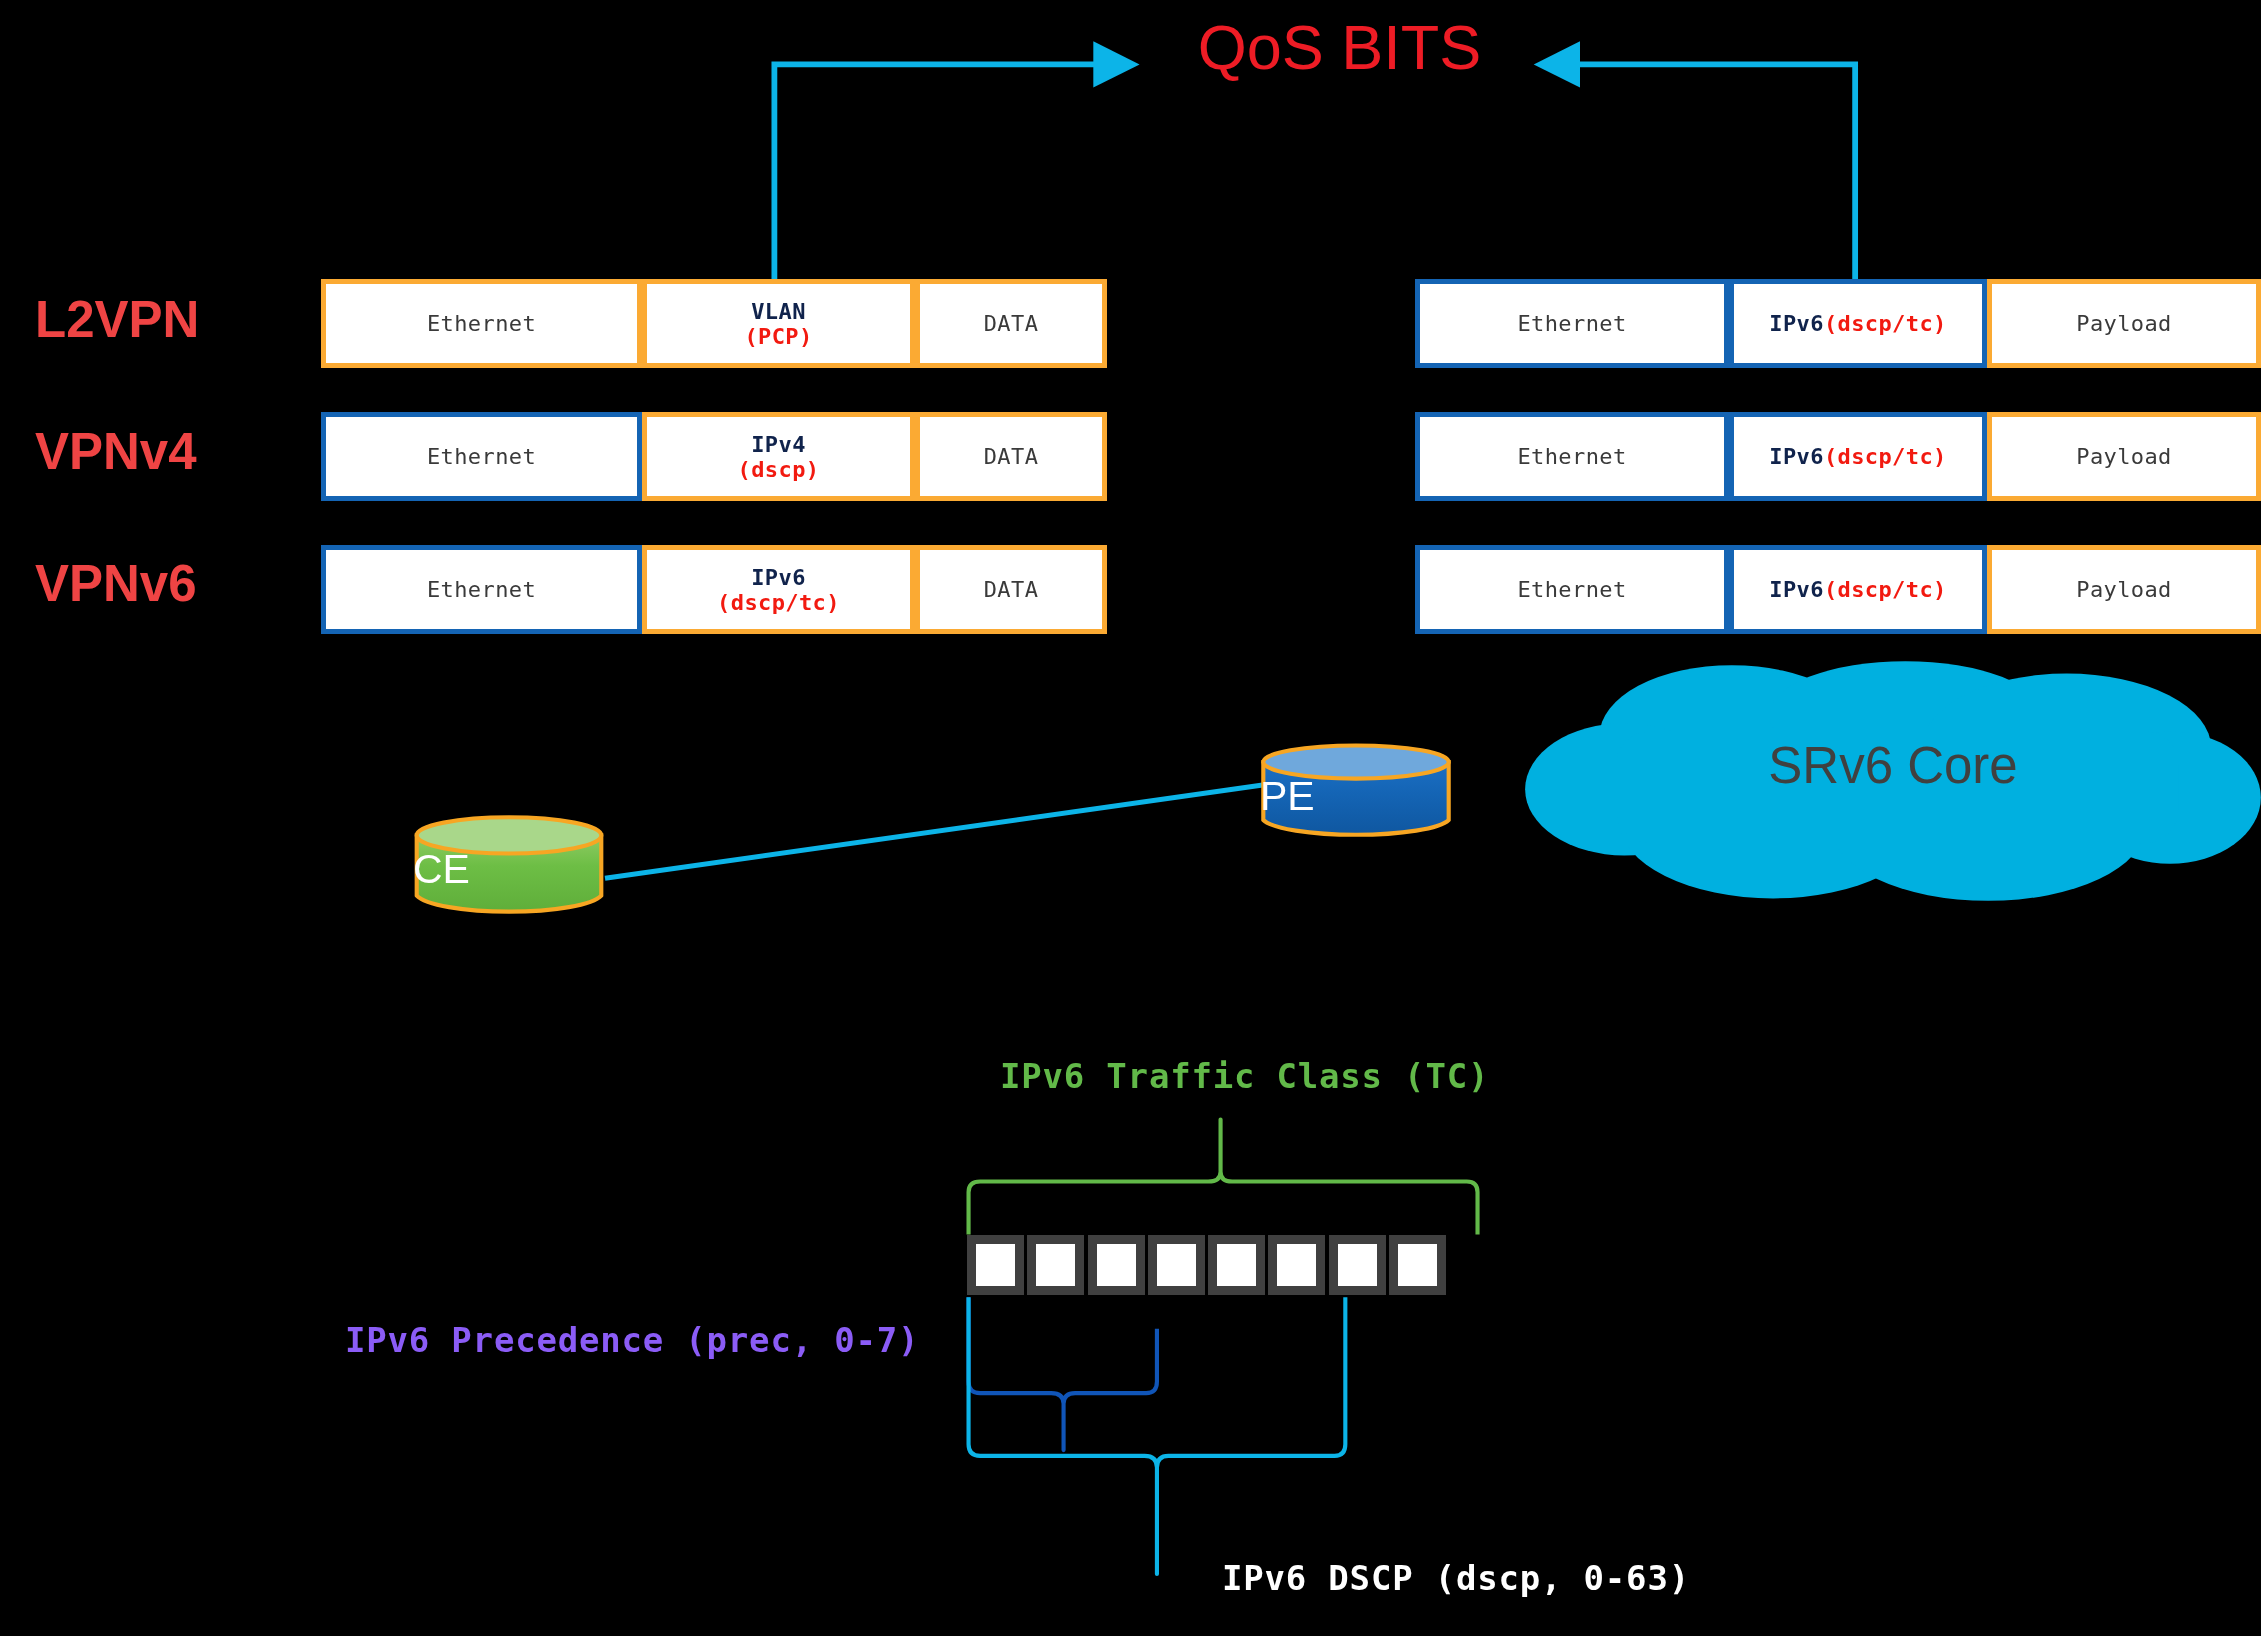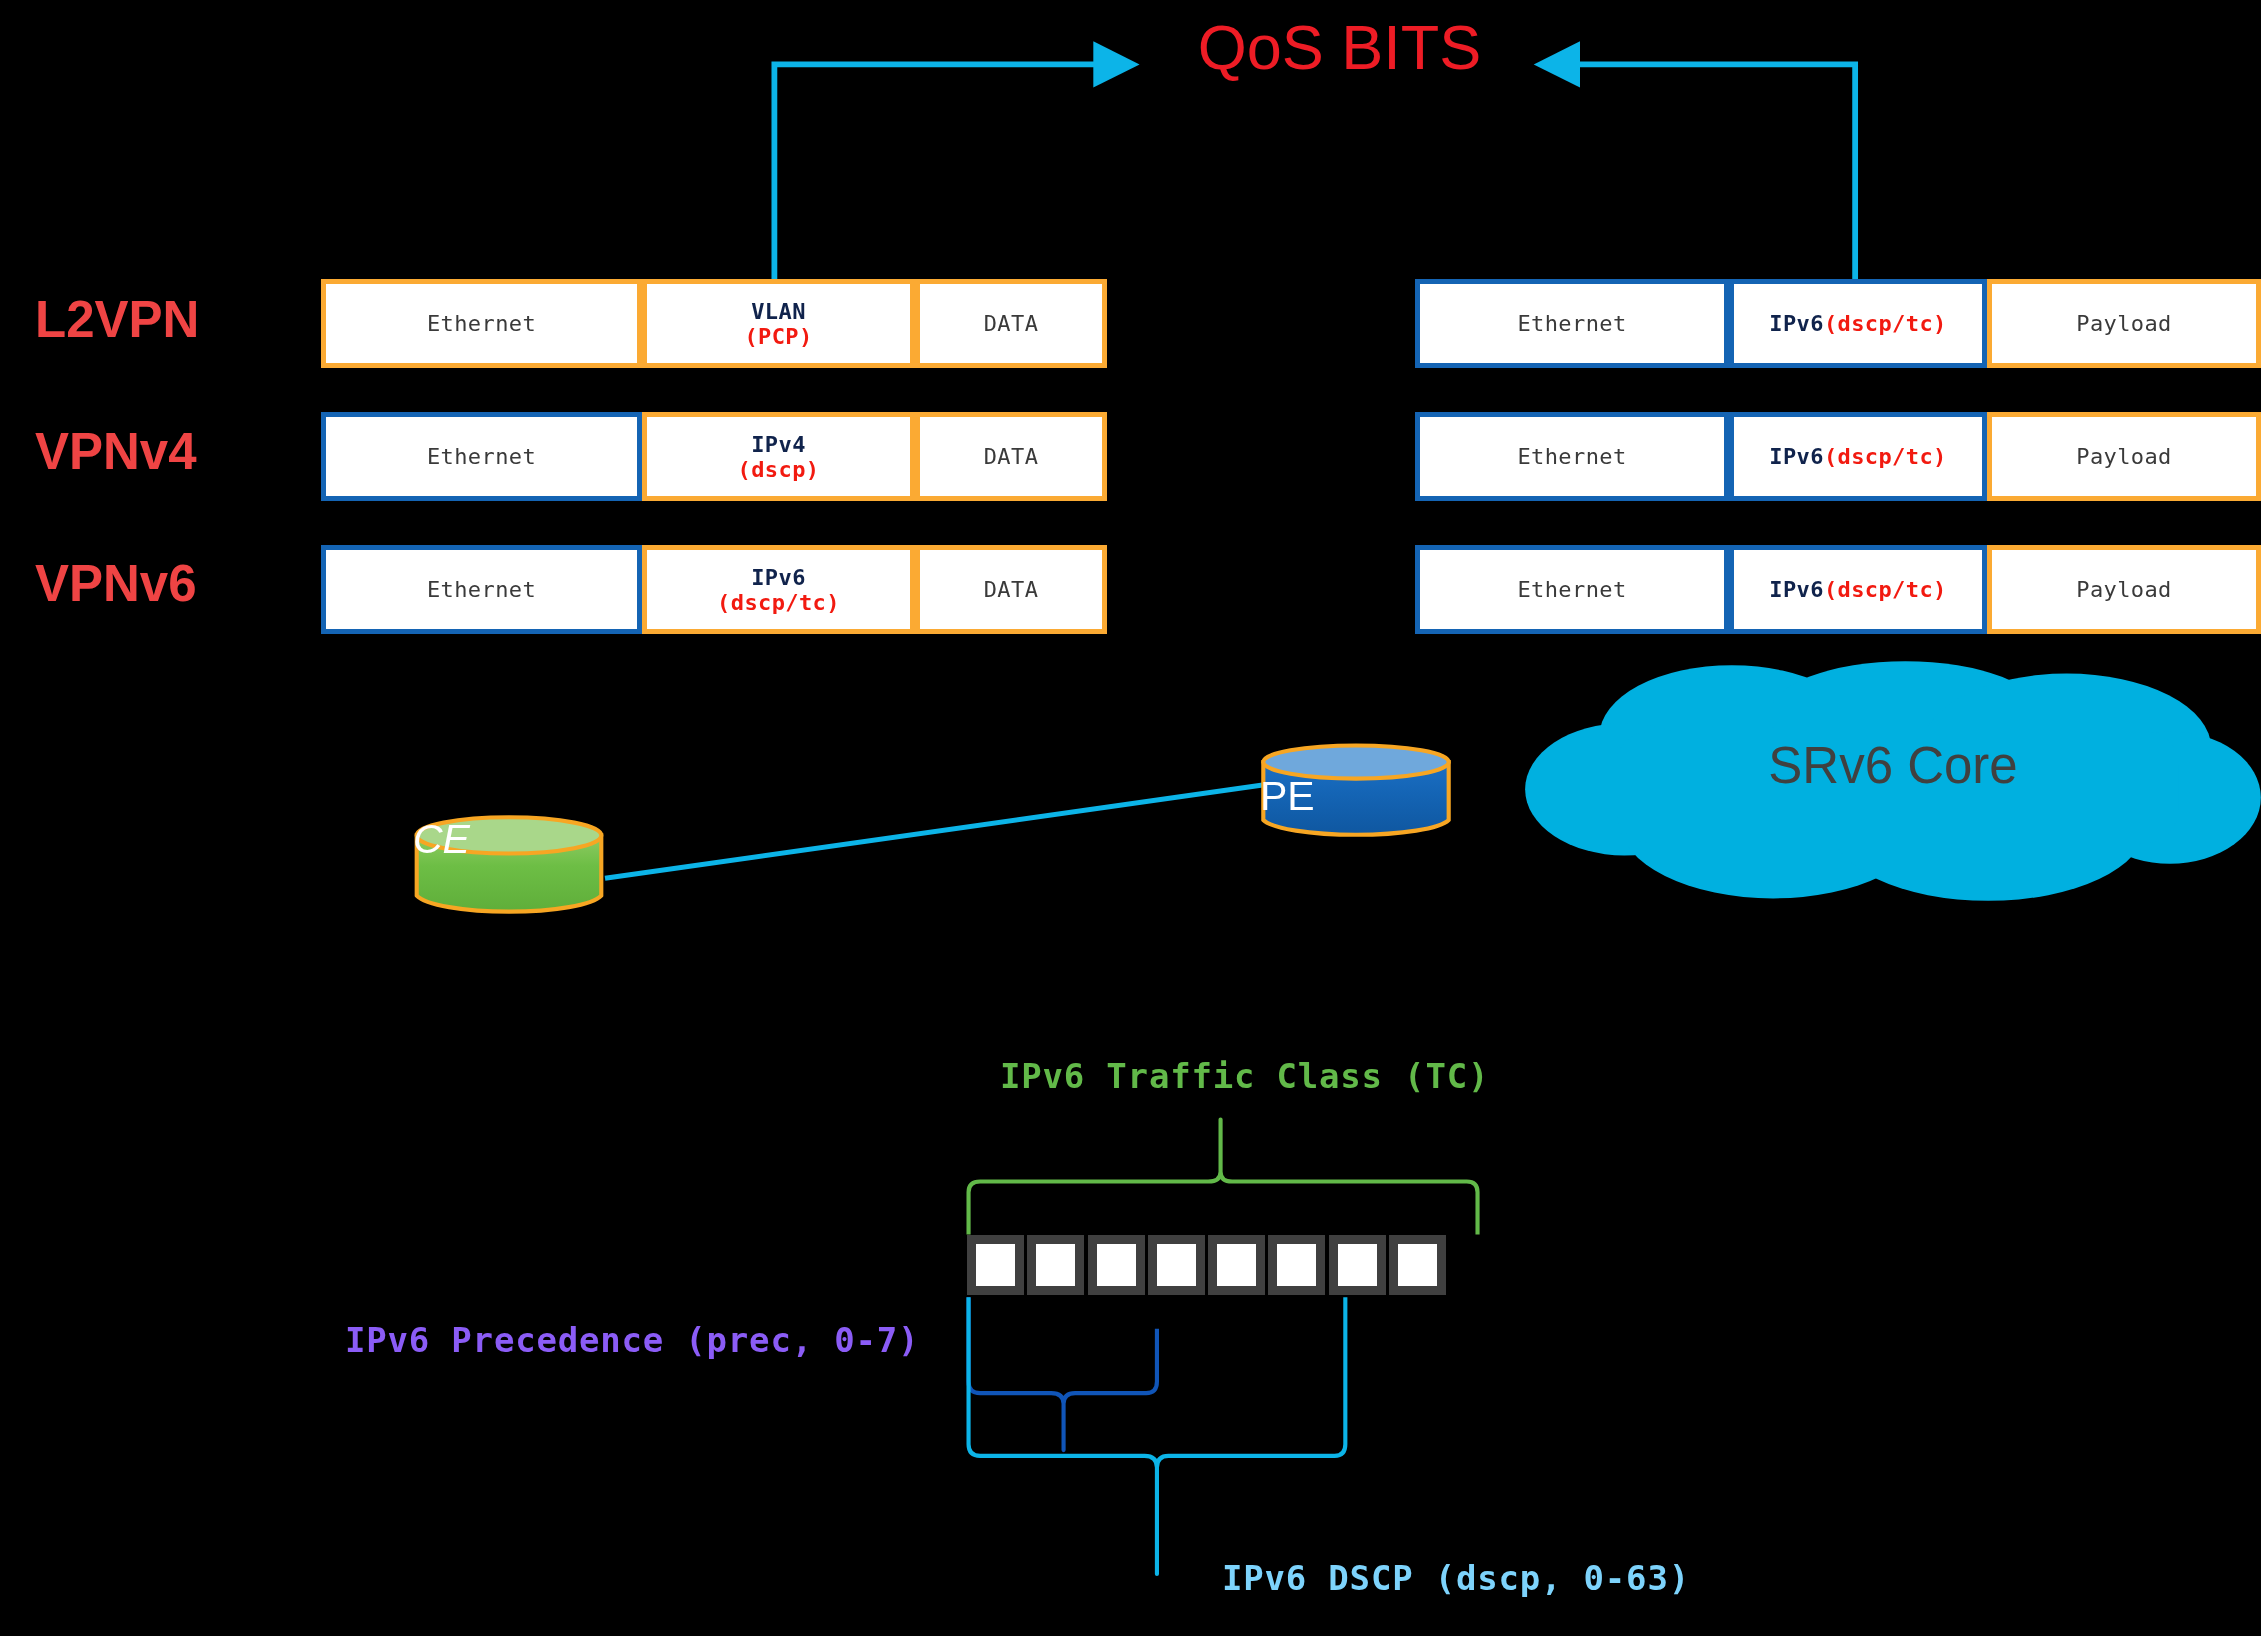--- a/index.html
+++ b/index.html
@@ -132,21 +132,21 @@
     position: absolute;
     color: #FFFFFF;
     font-family: "Liberation Sans", sans-serif;
     font-size: 41px;
     line-height: 46px;
     text-align: left;
     white-space: nowrap;
   }
   #ce-cyl { left: 413px; top: 814px; width: 192px; height: 103px; }
   #pe-cyl { left: 1260px; top: 742px; width: 192px; height: 98px; }
-  #ce-label { left: 413px; top: 816px; width: 192px; font-style: italic; }
+  #ce-label { left: 413px; top: 846px; width: 192px; }
   #pe-label { left: 1260px; top: 773px; width: 192px; }
 
   
   #bitfield {
     position: absolute;
     left: 967px;
     top: 1235px;
     display: flex;
     gap: 3.3px;
   }
@@ -177,21 +177,21 @@
     left: 345px;
     top: 1322px;
     font-size: 34px;
     color: #8b5cf6;
     letter-spacing: 0.8px;
   }
   #dscp-label {
     left: 1222px;
     top: 1560px;
     font-size: 34px;
-    color: #7dd3fc;
+    color: #ffffff;
     letter-spacing: 0.8px;
   }
 </style>
 </head>
 <body>
 
 <div id="stage">
 
   <div id="qos-title">QoS BITS</div>
 

